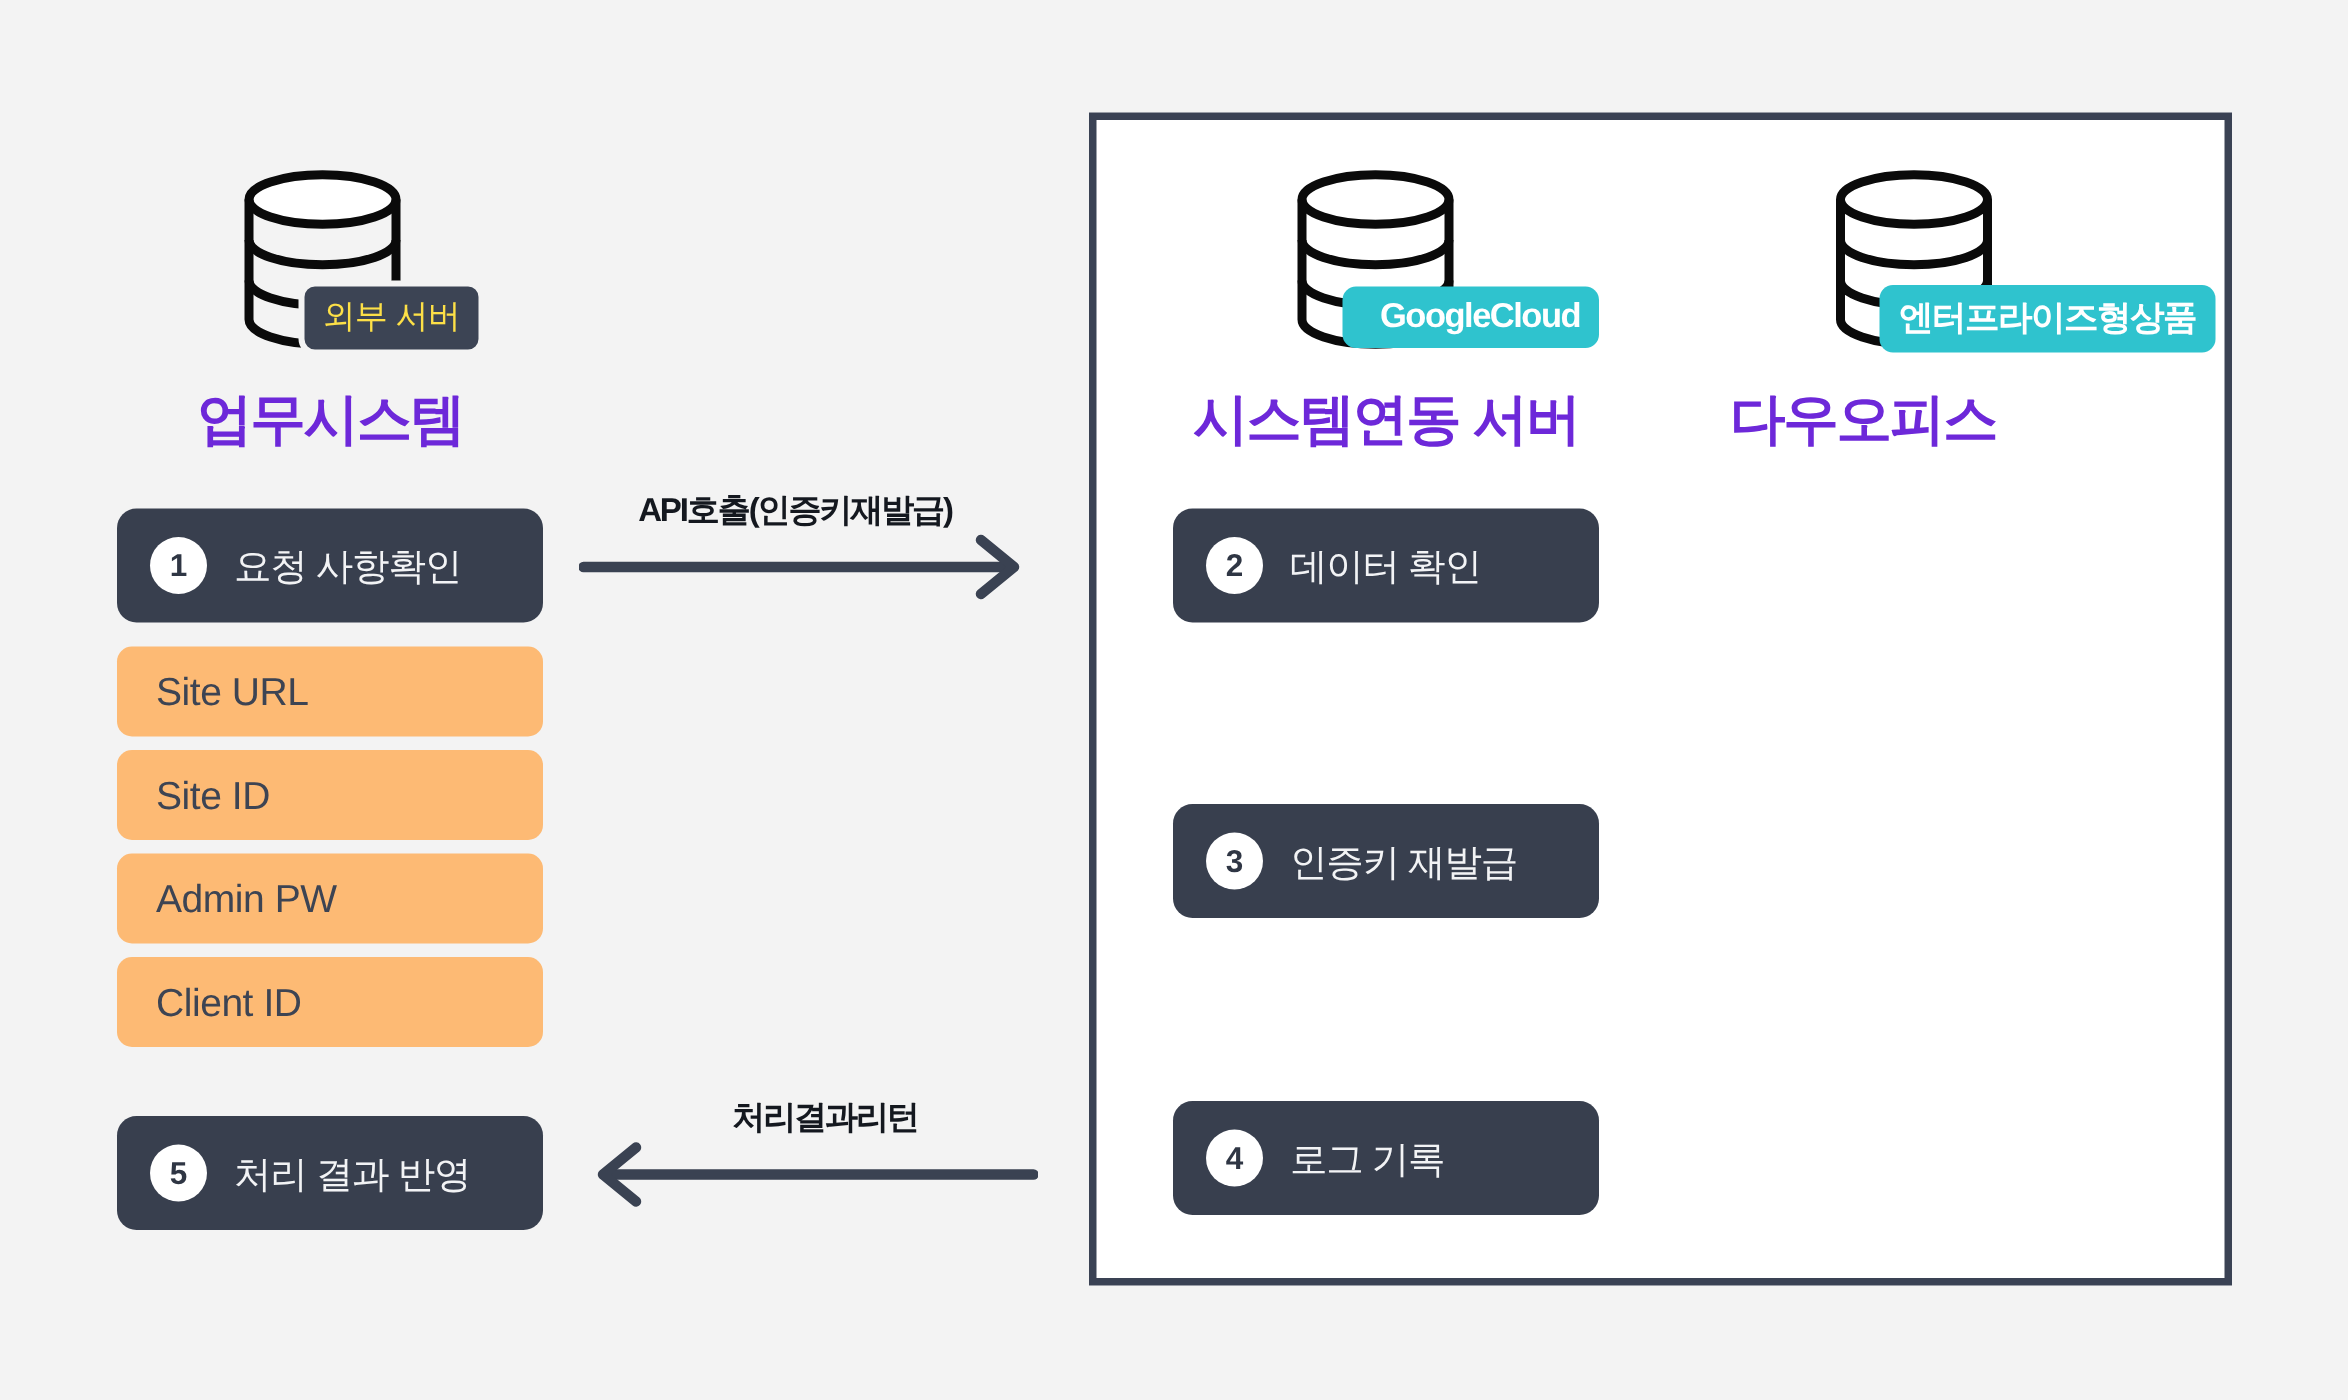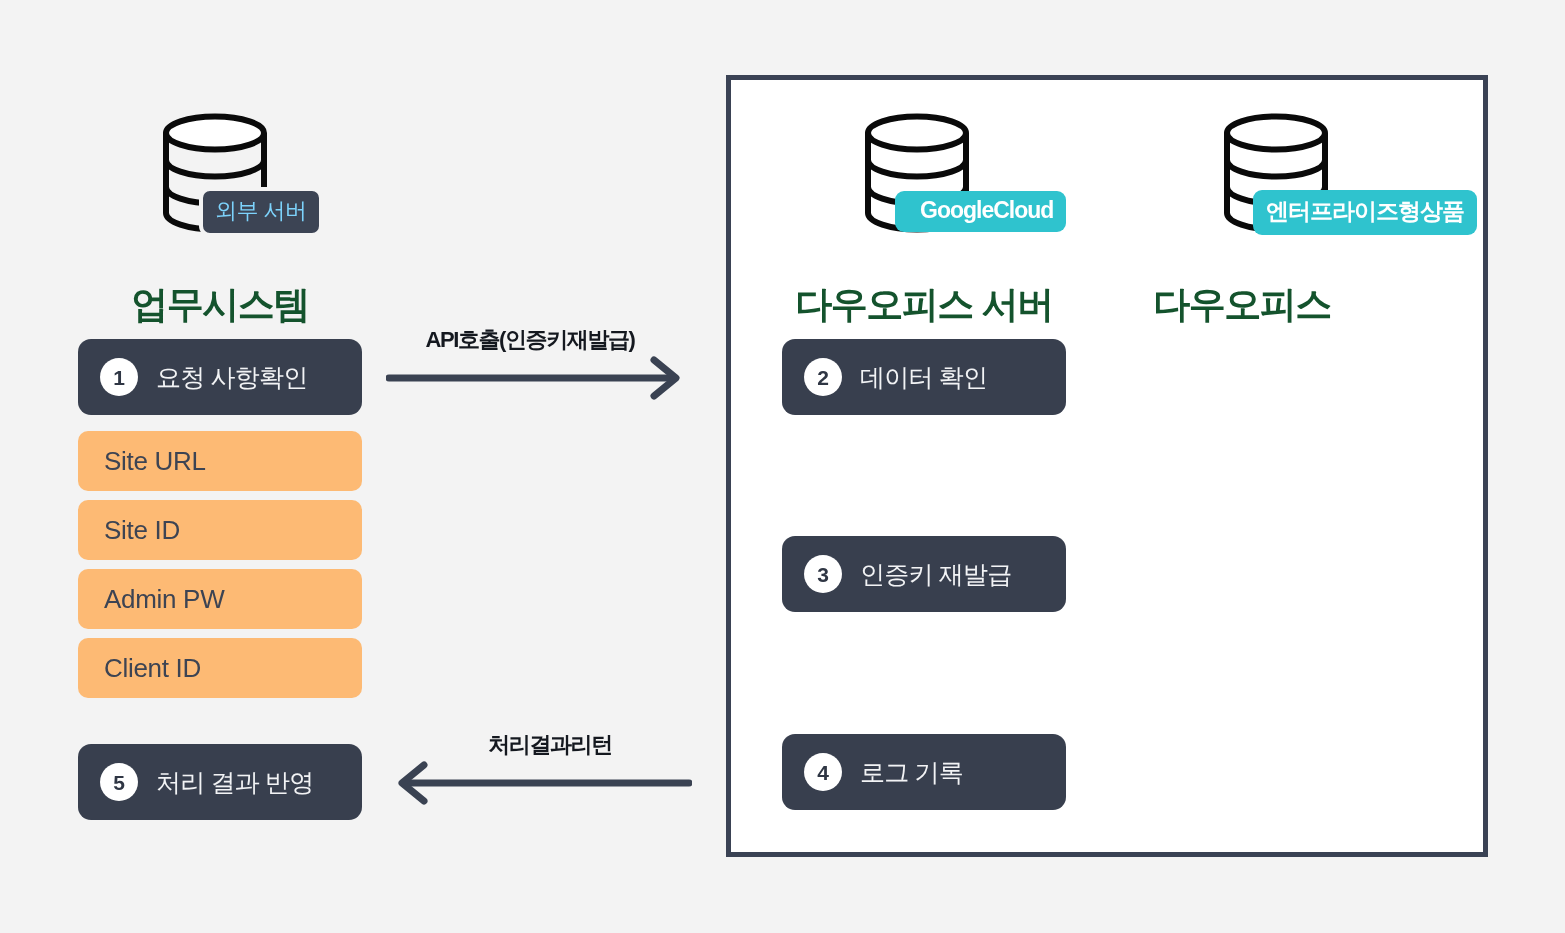--- a/index.html
+++ b/index.html
@@ -44,21 +44,21 @@
     position: absolute;
     display: flex;
     align-items: center;
     justify-content: center;
     box-sizing: border-box;
     white-space: nowrap;
     letter-spacing: -0.5px;
   }
   .badge-dark {
     background: #3c4454;
-    color: #7dd3fc;
+    color: #fde047;
     border: 4px solid #f3f3f3;
     border-radius: 11px;
     font-size: 22px;
     font-weight: 500;
     padding: 5px 12px 7px;
   }
   .badge-teal {
     background: #2fc3ce;
     color: #ffffff;
     border-radius: 9px;
@@ -66,25 +66,24 @@
     font-weight: 600;
     padding: 6px 13px 8px;
     letter-spacing: -1px;
   }
 
   
   .col-title {
     position: absolute;
     font-size: 37px;
     font-weight: 700;
-    color: #14532d;
+    color: #6d28d9;
     letter-spacing: -1.5px;
     white-space: nowrap;
     text-align: center;
-    margin-top: 25px;
   }
 
   
   .step-box {
     position: absolute;
     background: #383f4e;
     border-radius: 13px;
     display: flex;
     align-items: center;
     box-sizing: border-box;
@@ -193,21 +192,21 @@
     <svg width="120" height="122" viewBox="0 0 120 122" fill="none" xmlns="http://www.w3.org/2000/svg">
       <ellipse cx="57" cy="21" rx="49" ry="16.5" stroke="#0a0a0a" stroke-width="6" fill="#ffffff"></ellipse>
       <path d="M8 21 V101 C8 110 30 117.5 57 117.5 C84 117.5 106 110 106 101 V21" stroke="#0a0a0a" stroke-width="6" fill="none"></path>
       <path d="M8 48 C8 57 30 64.5 57 64.5 C84 64.5 106 57 106 48" stroke="#0a0a0a" stroke-width="6" fill="none"></path>
       <path d="M8 75 C8 84 30 91.5 57 91.5 C84 91.5 106 84 106 75" stroke="#0a0a0a" stroke-width="6" fill="none"></path>
     </svg>
   </div>
 
   <div class="db-badge badge-teal" style="left:895px; top:191px;padding-left:25px;">GoogleCloud</div>
 
-  <div class="col-title" style="left:782px; top:255px; width:284px;">다우오피스 서버</div>
+  <div class="col-title" style="left:782px; top:255px; width:284px;">시스템연동 서버</div>
 
   <div class="step-box" style="left:782px; top:339px; width:284px; height:76px;">
     <span class="step-num">2</span>
     <span class="step-label">데이터 확인</span>
   </div>
 
   <div class="step-box" style="left:782px; top:536px; width:284px; height:76px;">
     <span class="step-num">3</span>
     <span class="step-label">인증키 재발급</span>
   </div>

